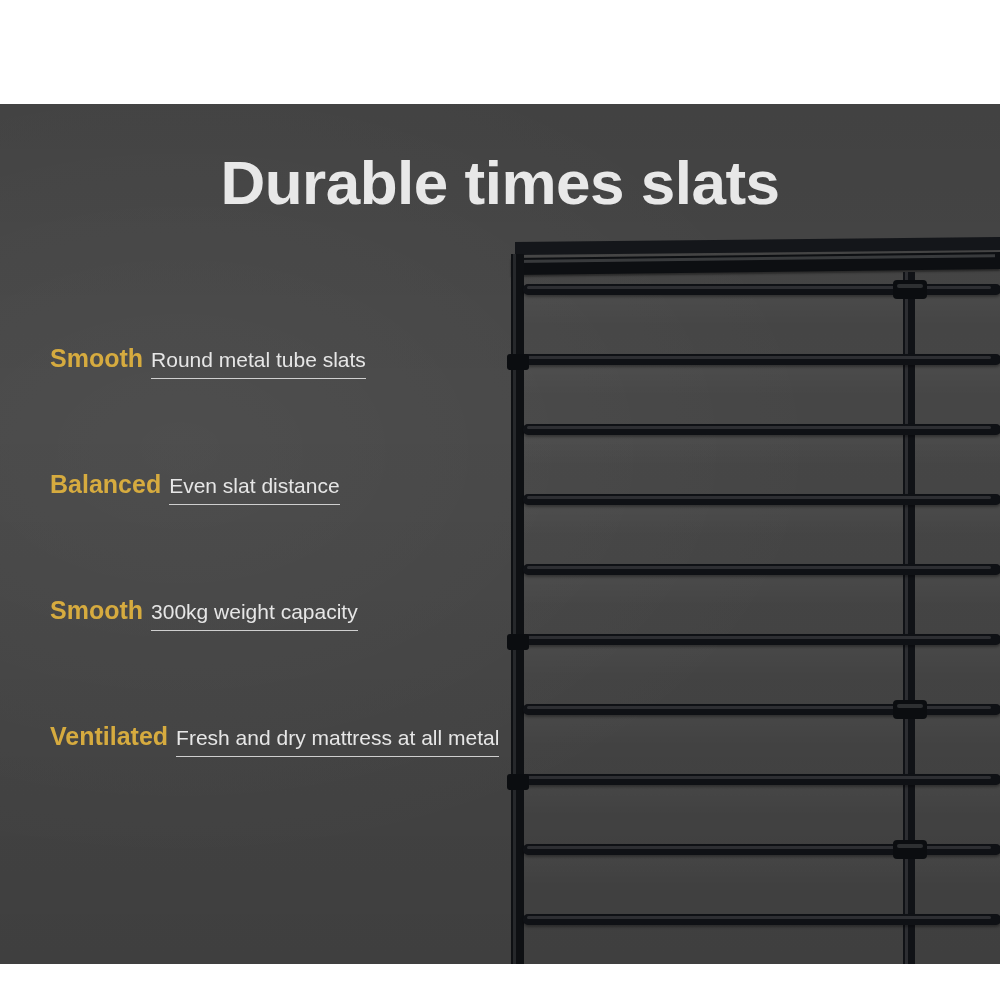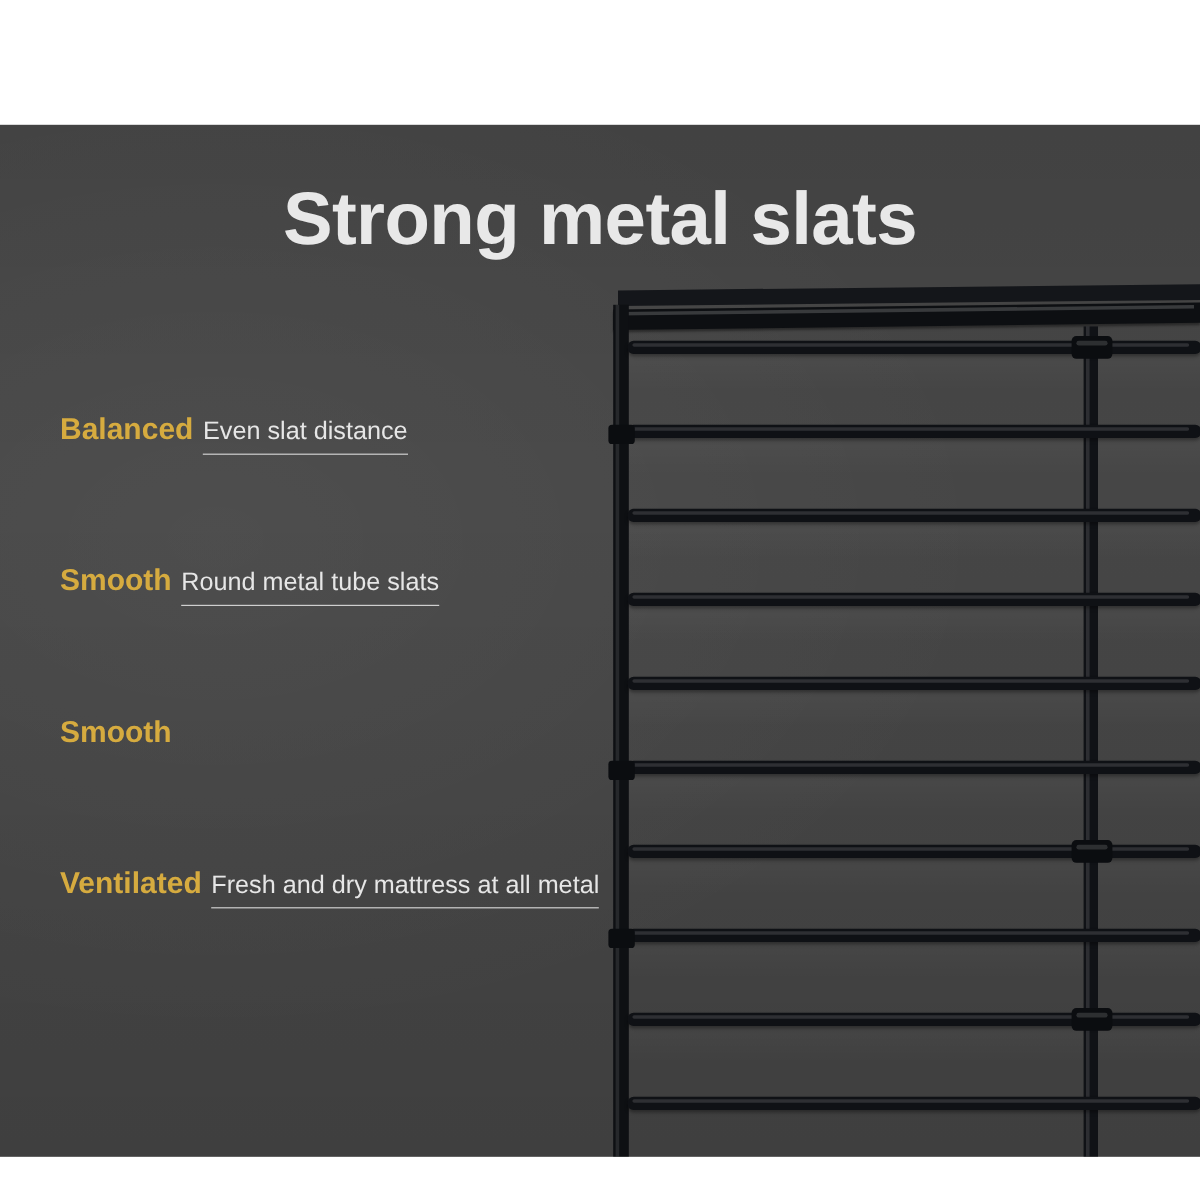--- a/index.html
+++ b/index.html
@@ -185,41 +185,42 @@
     border-radius: 3px;
   }
 </style>
 </head>
 <body>
 
 <div id="stage">
 
   <div id="panel">
 
-    <div id="headline">Strong metal slats</div>
+    <div id="headline">Durable times slats</div>
 
     <div id="features">
+
+      <div class="feature">
+        <div class="row">
+          <span class="term">Smooth</span>
+          <span class="desc">Round metal tube slats</span>
+        </div>
+      </div>
 
       <div class="feature">
         <div class="row">
           <span class="term">Balanced</span>
           <span class="desc">Even slat distance</span>
         </div>
       </div>
 
       <div class="feature">
         <div class="row">
           <span class="term">Smooth</span>
-          <span class="desc">Round metal tube slats</span>
-        </div>
-      </div>
-
-      <div class="feature">
-        <div class="row">
-          <span class="term">Smooth</span>
+          <span class="desc">300kg weight capacity</span>
         </div>
       </div>
 
       <div class="feature">
         <div class="row">
           <span class="term">Ventilated</span>
           <span class="desc">Fresh and dry mattress at all metal</span>
         </div>
       </div>
 

